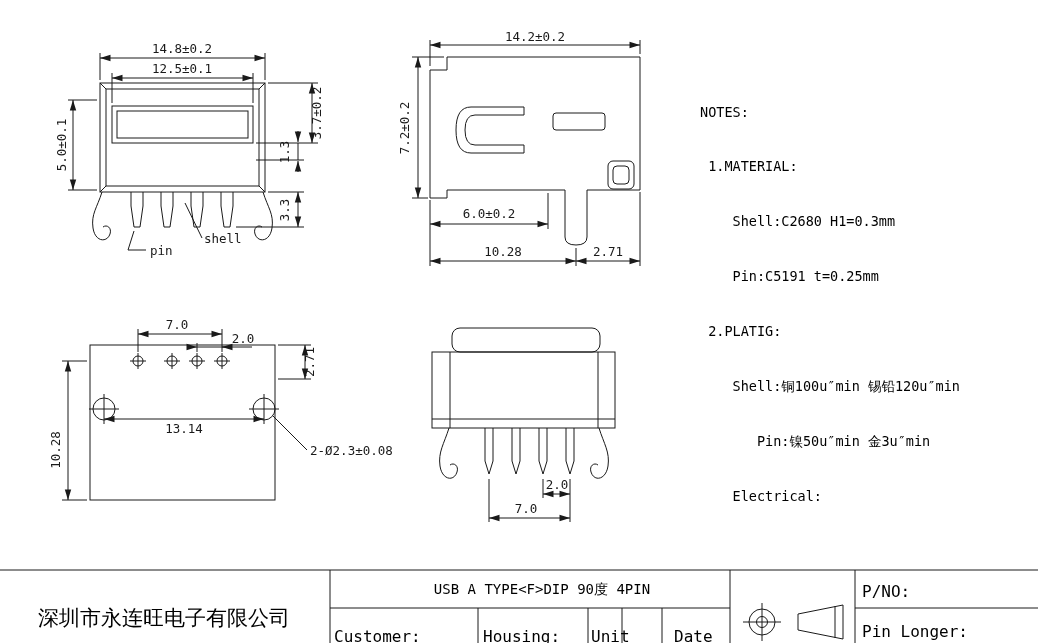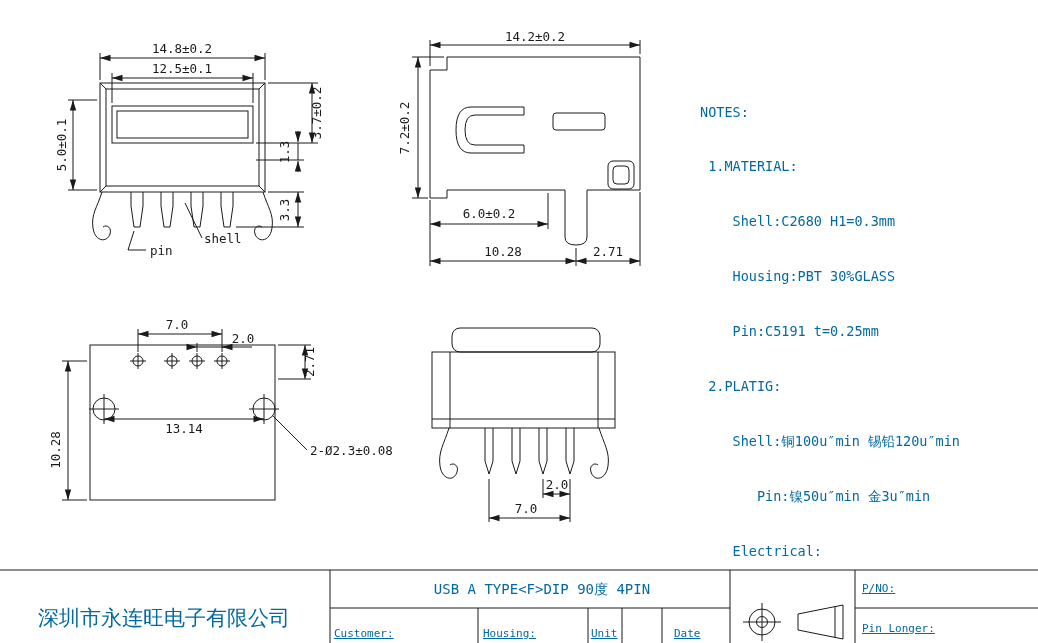--- a/index.html
+++ b/index.html
@@ -1,38 +1,38 @@
 <!DOCTYPE html>
 <html><head>
 <meta charset="utf-8">
 <style>
   * { margin:0; padding:0; box-sizing:border-box; }
   html,body { background:#ffffff; }
   .page {
     position:relative; width:1038px; height:643px; background:#fff; overflow:hidden;
-    color:#0369a1; font-family:"DejaVu Sans Mono","Liberation Mono",monospace;
+    color:#000000; font-family:"DejaVu Sans Mono","Liberation Mono",monospace;
   }
   svg.drawing { position:absolute; left:0; top:0; }
   svg.drawing text {
     font-family:"DejaVu Sans Mono","Liberation Mono",monospace;
     font-size:12.5px; fill:#1a1a1a;
   }
   .notes {
     position:absolute; left:700px; top:66px;
     font-size:13.5px; line-height:18.3px; white-space:pre;
   }
   .notes div { white-space:pre; }
   .company {
     position:absolute; left:0; top:604px; width:328px; text-align:center;
     font-size:21px; font-family:"Liberation Sans","DejaVu Sans",sans-serif;
   }
   .title-main {
     position:absolute; left:330px; top:581px; width:424px; text-align:center; font-size:14px;
   }
-  .tb { position:absolute; font-size:11px; white-space:pre;text-decoration:underline; }
+  .tb { position:absolute; font-size:16px; white-space:pre; }
 </style>
 </head>
 <body>
 
 <div class="page">
 
 <svg class="drawing" width="1038" height="643" viewBox="0 0 1038 643">
   <defs>
     <marker id="ar" markerUnits="userSpaceOnUse" markerWidth="12" markerHeight="10" refX="11" refY="5" orient="auto-start-reverse">
       <path d="M0.5,1.8 L11,5 L0.5,8.2 Z" fill="#1a1a1a"></path>
@@ -288,21 +288,20 @@
     <line x1="762" y1="603" x2="762" y2="641"></line>
     <path d="M798,614 L798,630 L843,639 L843,605 Z"></path>
     <line x1="835" y1="606" x2="835" y2="638"></line>
   </g>
 </svg>
 
 <div class="notes">
   <div>NOTES:</div>
   <div> 1.MATERIAL:</div>
   <div>    Shell:C2680 H1=0.3mm</div>
-  <div>    Housing:PBT 30%GLASS</div>
   <div>    Pin:C5191 t=0.25mm</div>
   <div> 2.PLATIG:</div>
   <div>    Shell:铜100u″min 锡铅120u″min</div>
   <div>       Pin:镍50u″min 金3u″min</div>
   <div>    Electrical:</div>
   
   
   
   
   

